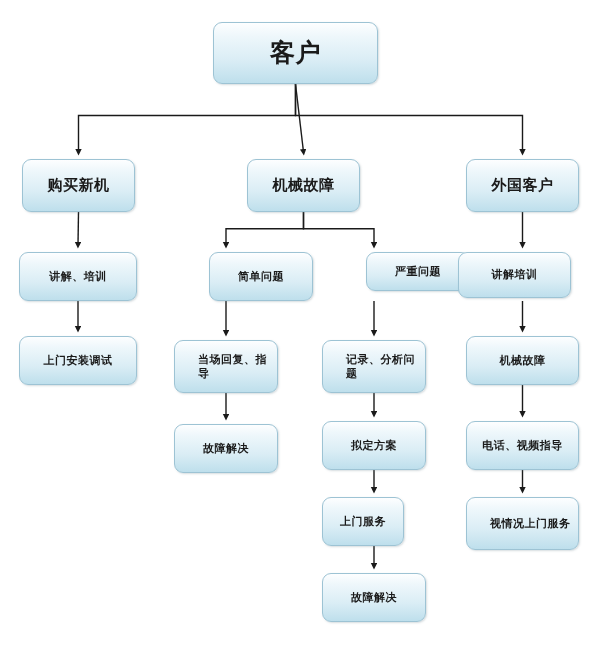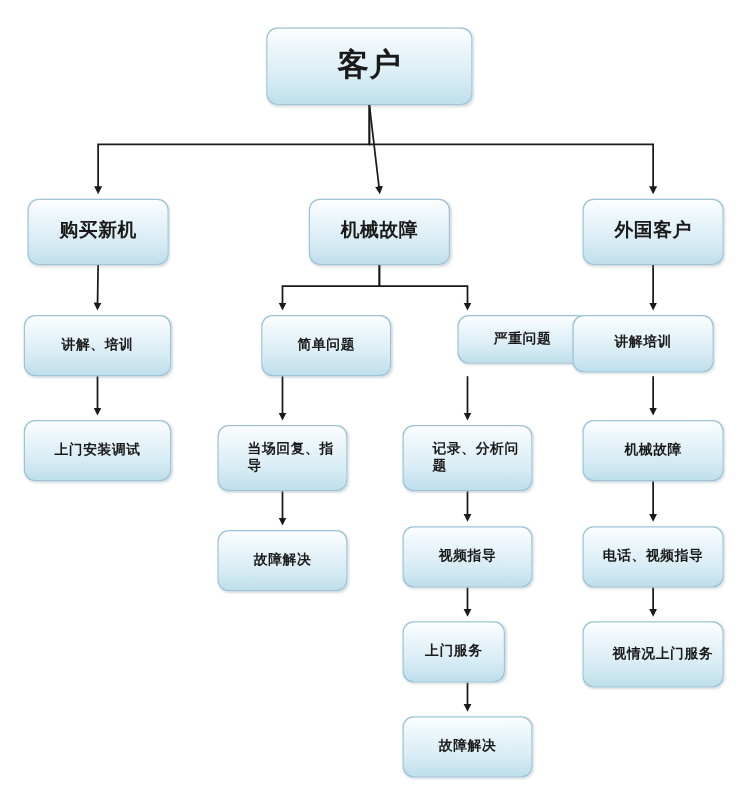--- a/index.html
+++ b/index.html
@@ -112,21 +112,21 @@
       <div class="node std center" style="left: 174px; top: 424px; width: 104px; height: 49px;">
         <span class="label">故障解决</span>
       </div>
       <div class="node std center" style="left: 322px; top: 252px; width: 104px; height: 39px; margin-left: 44px;">
         <span class="label">严重问题</span>
       </div>
       <div class="node std leftal" style="left: 322px; top: 340px; width: 104px; height: 53px;">
         <span class="label">记录、分析问题</span>
       </div>
       <div class="node std center" style="left: 322px; top: 421px; width: 104px; height: 49px;">
-        <span class="label">视频指导</span>
+        <span class="label">拟定方案</span>
       </div>
       <div class="node std center" style="left: 322px; top: 497px; width: 82px; height: 49px;">
         <span class="label">上门服务</span>
       </div>
       <div class="node std center" style="left: 322px; top: 573px; width: 104px; height: 49px;">
         <span class="label">故障解决</span>
       </div>
       <div class="node std center" style="left: 458px; top: 252px; width: 113px; height: 46px;">
         <span class="label">讲解培训</span>
       </div>

